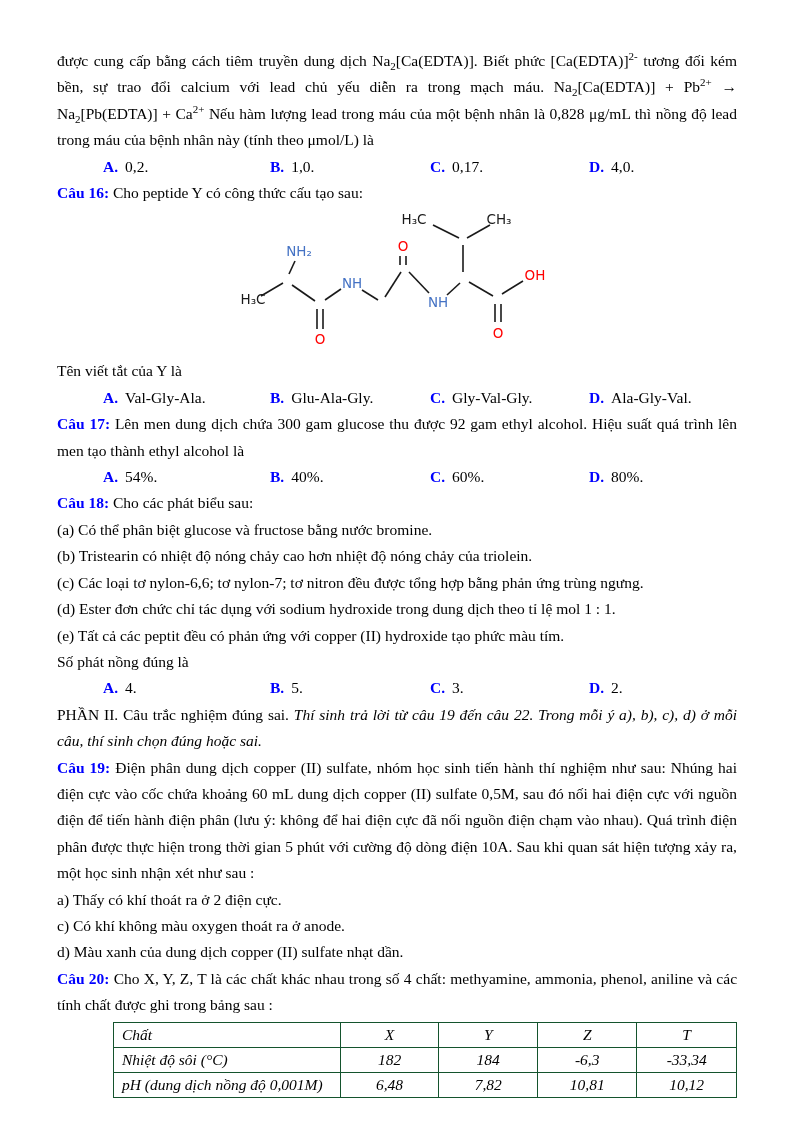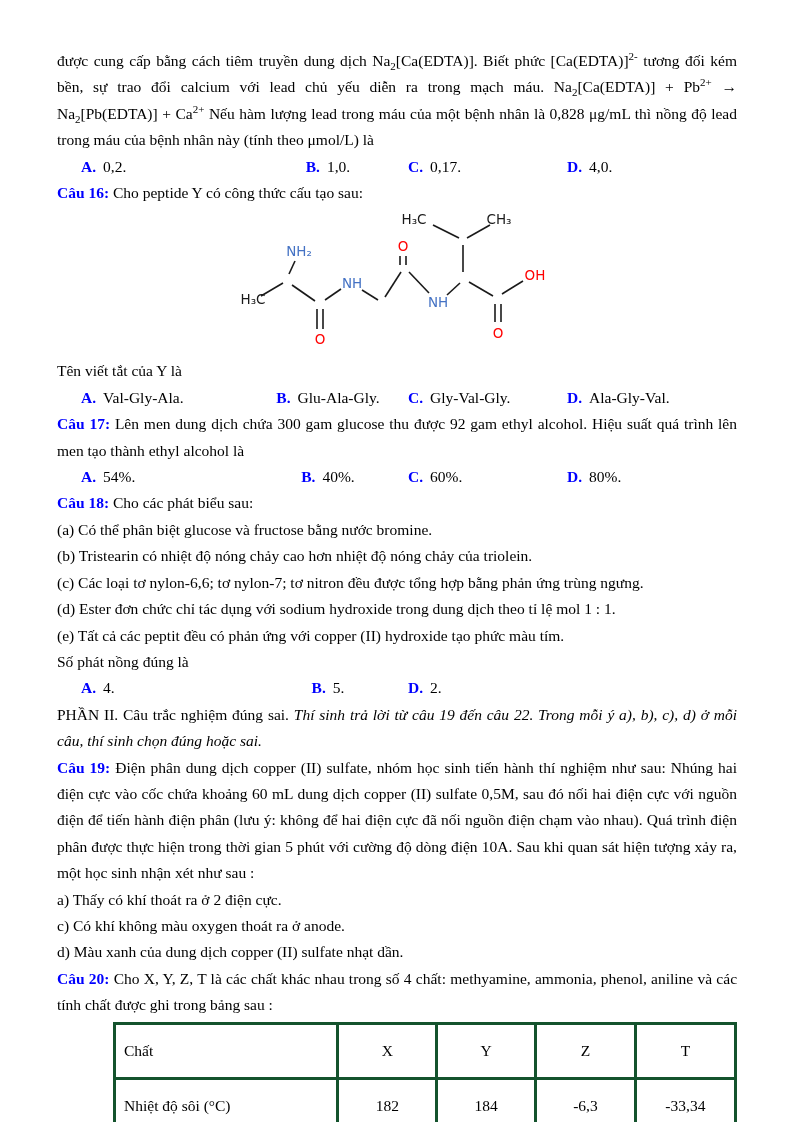--- a/index.html
+++ b/index.html
@@ -14,39 +14,39 @@
     font-family:"Liberation Serif", serif;
     font-size:15.5px;color:var(--ink);
   }
   .page{padding:48px 57px 0 57px;line-height:26.4px;}
   p{margin:0;}
   .para{text-align:justify;}
   .qlabel{color:var(--question-blue);font-weight:bold;margin-top:32px;}
   .bold{font-weight:normal;}
   .italic{font-style:italic;}
   sub,sup{line-height:0;font-size:11px;}
-  .ans-row{display:flex;margin-left:24px;}
+  .ans-row{display:flex;margin-left:46px;}
   .ans{display:inline-block;white-space:nowrap;}
   .ans:nth-child(1){width:167px;}
-  .ans:nth-child(2){width:160px;text-align:center;}
+  .ans:nth-child(2){width:160px;}
   .ans:nth-child(3){width:159px;}
   .ans:nth-child(4){flex:1;}
   .ans-letter{color:var(--question-blue);font-weight:bold;margin-right:7px;}
   .structure-wrap{text-align:center;margin:2px 0 0 0;line-height:0;}
   svg text{font-family:"DejaVu Sans","Liberation Sans",sans-serif;font-size:13.5px;}
   .atom-black{fill:#1a1a1a;}
   .atom-blue{fill:var(--atom-blue);}
   .atom-red{fill:var(--atom-red);}
   table.props{
     border-collapse:collapse;margin:3px 0 2px 56px;
     font-size:15.5px;line-height:21px;
   }
   table.props td,table.props th{
-    border:3px solid #14532d;padding:15px 8px;height:22px;
-    font-weight:normal;text-align:center;
+    border:1px solid #14532d;padding:1px 8px;height:22px;
+    font-weight:normal;text-align:center;font-style:italic;
   }
   table.props td.lead,table.props th.lead{text-align:left;width:222px;}
   table.props td.val,table.props th.val{width:86px;}
 </style>
 </head>
 <body>
 
 <div class="page">
 
   <p class="para">được cung cấp bằng cách tiêm truyền dung dịch Na<sub>2</sub>[Ca(EDTA)]. Biết phức [Ca(EDTA)]<sup>2-</sup> tương đối kém bền, sự trao đổi calcium với lead chủ yếu diễn ra trong mạch máu. Na<sub>2</sub>[Ca(EDTA)] + Pb<sup>2+</sup> → Na<sub>2</sub>[Pb(EDTA)] + Ca<sup>2+</sup> Nếu hàm lượng lead trong máu của một bệnh nhân là 0,828 μg/mL thì nồng độ lead trong máu của bệnh nhân này (tính theo μmol/L) là</p>
@@ -116,20 +116,21 @@
   <p class="para"><span class="qlabel">Câu 18:</span> <span>Cho các phát biểu sau:</span></p>
   <p>(a) Có thể phân biệt glucose và fructose bằng nước bromine.</p>
   <p>(b) Tristearin có nhiệt độ nóng chảy cao hơn nhiệt độ nóng chảy của triolein.</p>
   <p>(c) Các loại tơ nylon-6,6; tơ nylon-7; tơ nitron đều được tổng hợp bằng phản ứng trùng ngưng.</p>
   <p>(d) Ester đơn chức chỉ tác dụng với sodium hydroxide trong dung dịch theo tỉ lệ mol 1 : 1.</p>
   <p>(e) Tất cả các peptit đều có phản ứng với copper (II) hydroxide tạo phức màu tím.</p>
   <p>Số phát nồng đúng là</p>
   <div class="ans-row">
     <span class="ans"><span class="ans-letter">A.</span><span>4.</span></span>
     <span class="ans"><span class="ans-letter">B.</span><span>5.</span></span>
+    <span class="ans"><span class="ans-letter">C.</span><span>3.</span></span>
     <span class="ans"><span class="ans-letter">D.</span><span>2.</span></span>
   </div>
 
   <p class="para"><span class="bold">PHẦN II. Câu trắc nghiệm đúng sai.</span> <span class="italic">Thí sinh trả lời từ câu 19 đến câu 22. Trong mỗi ý a), b), c), d) ở mỗi câu, thí sinh chọn đúng hoặc sai.</span></p>
 
   <p class="para"><span class="qlabel">Câu 19:</span> <span>Điện phân dung dịch copper (II) sulfate, nhóm học sinh tiến hành thí nghiệm như sau: Nhúng hai điện cực vào cốc chứa khoảng 60 mL dung dịch copper (II) sulfate 0,5M, sau đó nối hai điện cực với nguồn điện để tiến hành điện phân (lưu ý: không để hai điện cực đã nối nguồn điện chạm vào nhau). Quá trình điện phân được thực hiện trong thời gian 5 phút với cường độ dòng điện 10A. Sau khi quan sát hiện tượng xảy ra, một học sinh nhận xét như sau :</span></p>
   <p>a) Thấy có khí thoát ra ở 2 điện cực.</p>
   <p>c) Có khí không màu oxygen thoát ra ở anode.</p>
   <p>d) Màu xanh của dung dịch copper (II) sulfate nhạt dần.</p>
 

